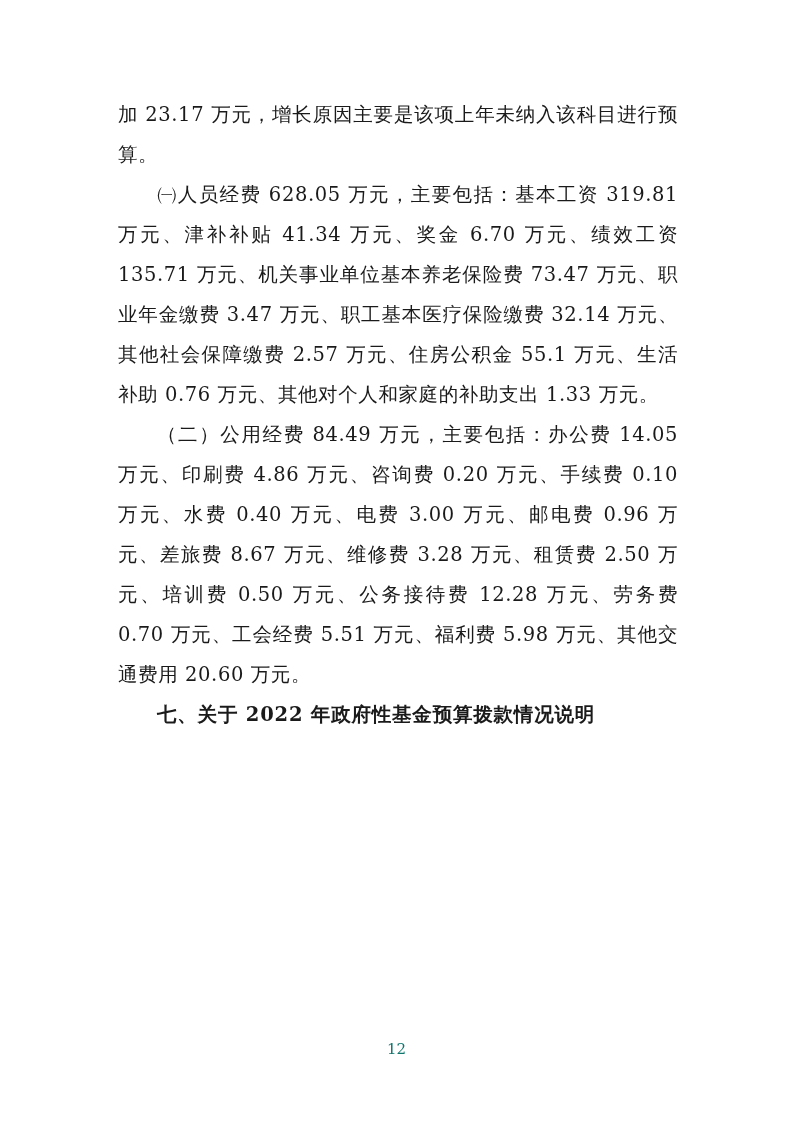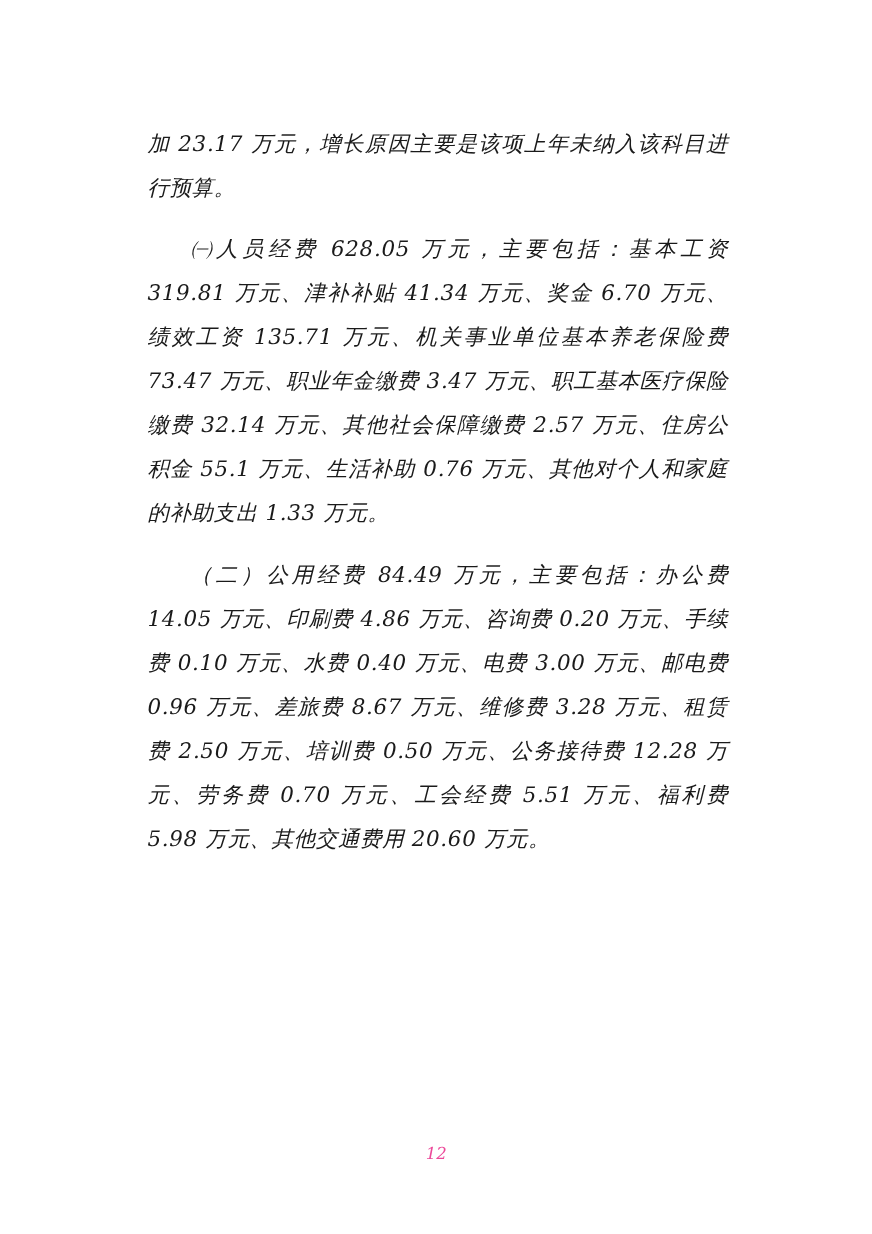--- a/index.html
+++ b/index.html
@@ -20,27 +20,26 @@
     width: 793px;
     height: 1122px;
     box-sizing: border-box;
     padding: 95px 118px 0 118px;
     background: #ffffff;
   }
   .doc-body {
     width: 560px;
   }
   p {
-    margin: 16px;
+    margin: 0;
     font-size: 19.5px;
     line-height: 40px;
     text-align: justify;
     text-justify: inter-ideograph;
     letter-spacing: 0.6px;
-    font-style: italic;
   }
   p.indent {
     text-indent: 39px;
   }
   p.heading {
     font-weight: bold;
     text-indent: 39px;
     letter-spacing: 0.8px;
   }
   p.bold-lead {
@@ -50,36 +49,36 @@
     font-weight: bold;
   }
   .page-number {
     position: absolute;
     left: 0;
     right: 0;
     top: 1040px;
     text-align: center;
     font-size: 15px;
     font-family: "DejaVu Serif", "Liberation Serif", serif;
-    color: #ec4899;
-    font-style: italic;
+    color: #0f766e;
   }
 </style>
 </head>
 <body>
 
 <div class="page">
   <div class="doc-body">
 
     <p class="plain">加 23.17 万元，增长原因主要是该项上年未纳入该科目进行预算。</p>
 
 
 
 
     <p class="indent">㈠人员经费 628.05 万元，主要包括：基本工资 319.81 万元、津补补贴 41.34 万元、奖金 6.70 万元、绩效工资 135.71 万元、机关事业单位基本养老保险费 73.47 万元、职业年金缴费 3.47 万元、职工基本医疗保险缴费 32.14 万元、其他社会保障缴费 2.57 万元、住房公积金 55.1 万元、生活补助 0.76 万元、其他对个人和家庭的补助支出 1.33 万元。</p>
 
     <p class="indent">（二）公用经费 84.49 万元，主要包括：办公费 14.05 万元、印刷费 4.86 万元、咨询费 0.20 万元、手续费 0.10 万元、水费 0.40 万元、电费 3.00 万元、邮电费 0.96 万元、差旅费 8.67 万元、维修费 3.28 万元、租赁费 2.50 万元、培训费 0.50 万元、公务接待费 12.28 万元、劳务费 0.70 万元、工会经费 5.51 万元、福利费 5.98 万元、其他交通费用 20.60 万元。</p>
 
+    <p class="heading">七、关于 2022 年政府性基金预算拨款情况说明</p>
 
 
   </div>
   <div class="page-number">12</div>
 </div>
 
 </body></html>

